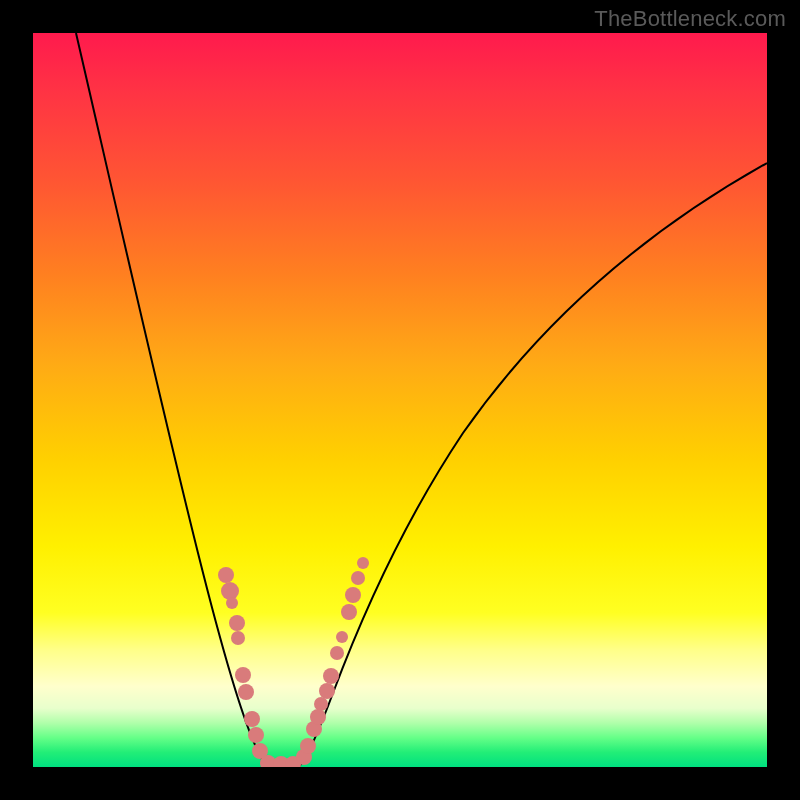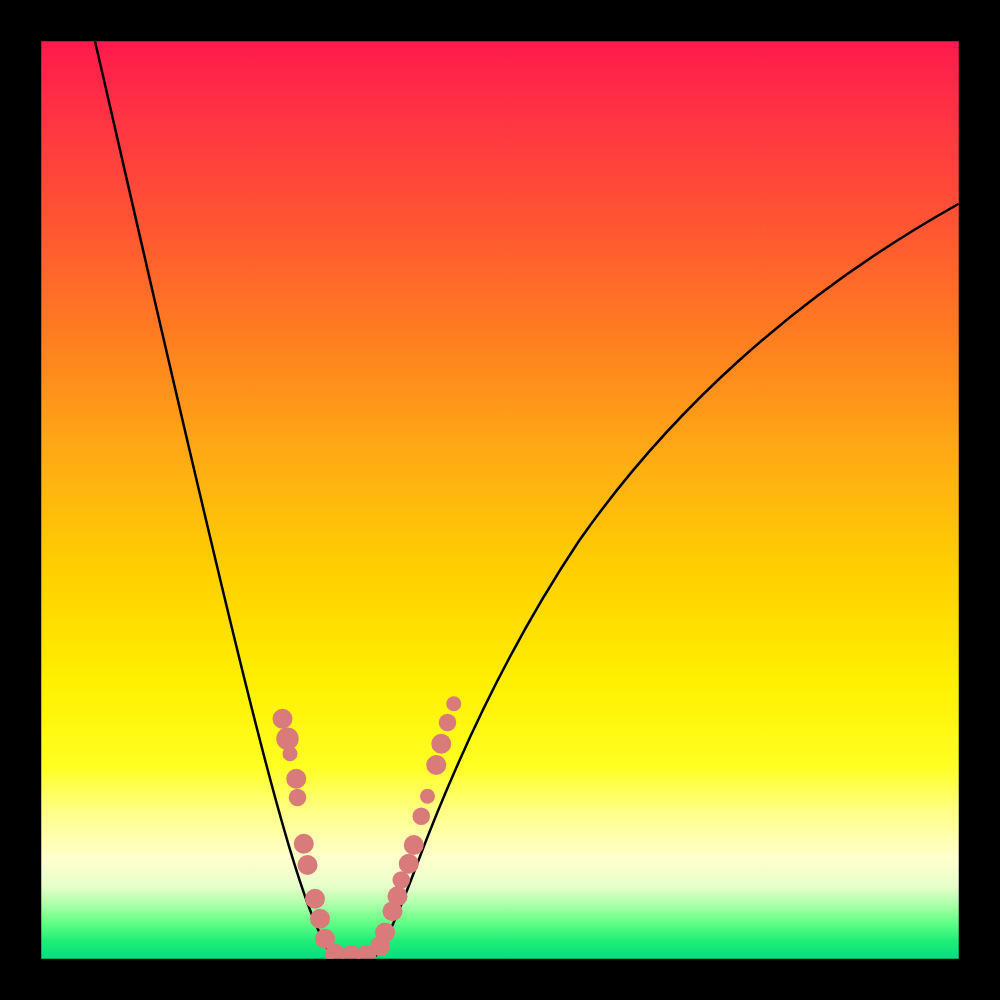--- a/index.html
+++ b/index.html
@@ -64,20 +64,21 @@
   }
   .marker {
     fill: #d97b7b;
     stroke: none;
   }
 </style>
 </head>
 <body>
 
 <div class="chart-container">
+  <div class="watermark">TheBottleneck.com</div>
   <div class="plot-area">
     <svg class="curves" viewBox="0 0 734 734" preserveAspectRatio="none">
       <path class="curve-path" d="M 43 0 C 80 160, 125 360, 165 520 C 190 620, 210 690, 226 720 C 229 727, 232 732, 235 734"></path>
       <path class="curve-path" d="M 235 734 L 265 734"></path>
       <path class="curve-path" d="M 265 734 C 272 730, 285 700, 300 660 C 330 580, 370 490, 430 400 C 500 300, 600 205, 734 130"></path>
       <g id="marker-group">
           <circle cx="193" cy="542" r="8" class="marker"></circle>
           <circle cx="197" cy="558" r="9" class="marker"></circle>
           <circle cx="199" cy="570" r="6" class="marker"></circle>
           <circle cx="204" cy="590" r="8" class="marker"></circle>

